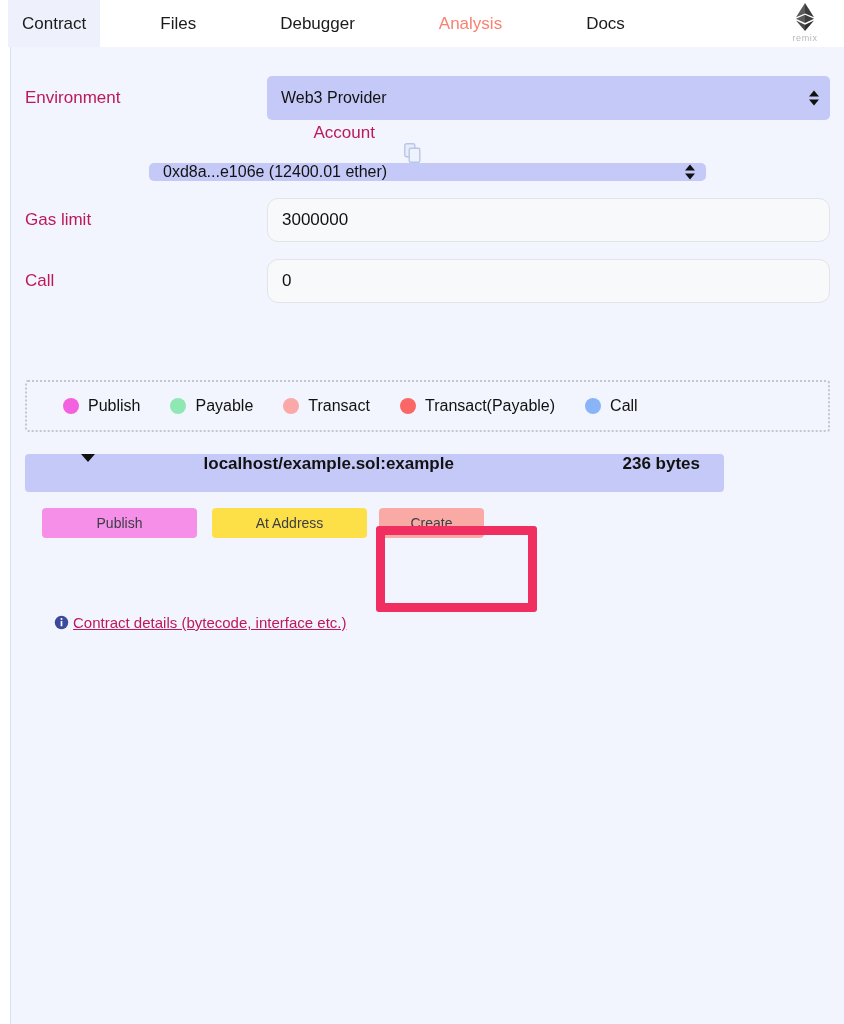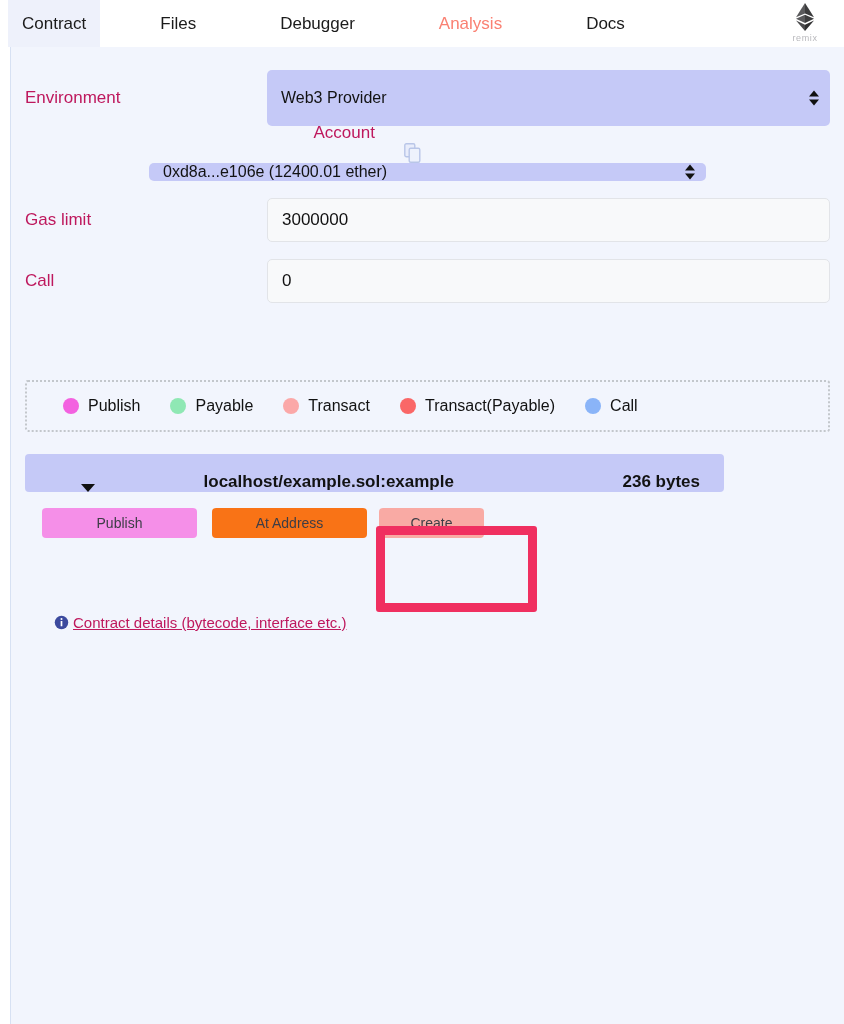--- a/index.html
+++ b/index.html
@@ -92,21 +92,21 @@
   .field-label {
     width: 256px;
     padding-left: 14px;
     box-sizing: border-box;
     font-size: 17px;
     color: #be185d;
   }
 
   .select-box {
     position: relative;
-    height: 56px;
+    height: 44px;
     background: #c5c9f7;
     border-radius: 5px;
     display: flex;
     align-items: center;
     font-size: 16px;
     color: #121212;
     padding-left: 14px;
     box-sizing: border-box;
   }
   .select-env { width: 563px; }
@@ -141,21 +141,21 @@
     margin-right: 7px;
     margin-left: -24px;
     flex: 0 0 auto;
   }
 
   .text-input {
     width: 563px;
     height: 44px;
     background: #f8f9fa;
     border: 1px solid #e2e4e8;
-    border-radius: 5px;
+    border-radius: 11px;
     box-sizing: border-box;
     font-size: 17px;
     color: #111111;
     font-family: "Liberation Sans", sans-serif;
     padding: 12px 14px;
     outline: none;
   }
 
   
   .legend {
@@ -190,21 +190,21 @@
   
   .contract-bar {
     position: absolute;
     left: 14px;
     top: 407px;
     width: 699px;
     height: 38px;
     background: #c5c9f7;
     border-radius: 4px;
     display: flex;
-    align-items: flex-end;
+    align-items: flex-start;
     box-sizing: border-box;
   }
   .contract-caret {
     width: 0; height: 0;
     border-left: 7px solid transparent;
     border-right: 7px solid transparent;
     border-top: 8px solid #111111;
     margin-left: 56px;
   }
   .contract-name {
@@ -234,21 +234,21 @@
     height: 30px;
     border: none;
     border-radius: 4px;
     font-size: 14px;
     font-family: "Liberation Sans", sans-serif;
     color: #3d3d46;
     cursor: pointer;
     padding: 0;
   }
   .btn-publish   { width: 155px; background: #f58fe8; }
-  .btn-ataddress { width: 155px; background: #f97316; margin-left: 15px; }
+  .btn-ataddress { width: 155px; background: #fde047; margin-left: 15px; }
   .btn-create    { width: 105px; background: #f9aaa4; margin-left: 12px; }
 
   
   .highlight-box {
     position: absolute;
     left: 365px;
     top: 479px;
     width: 161px;
     height: 86px;
     border: 9px solid #f02f60;

